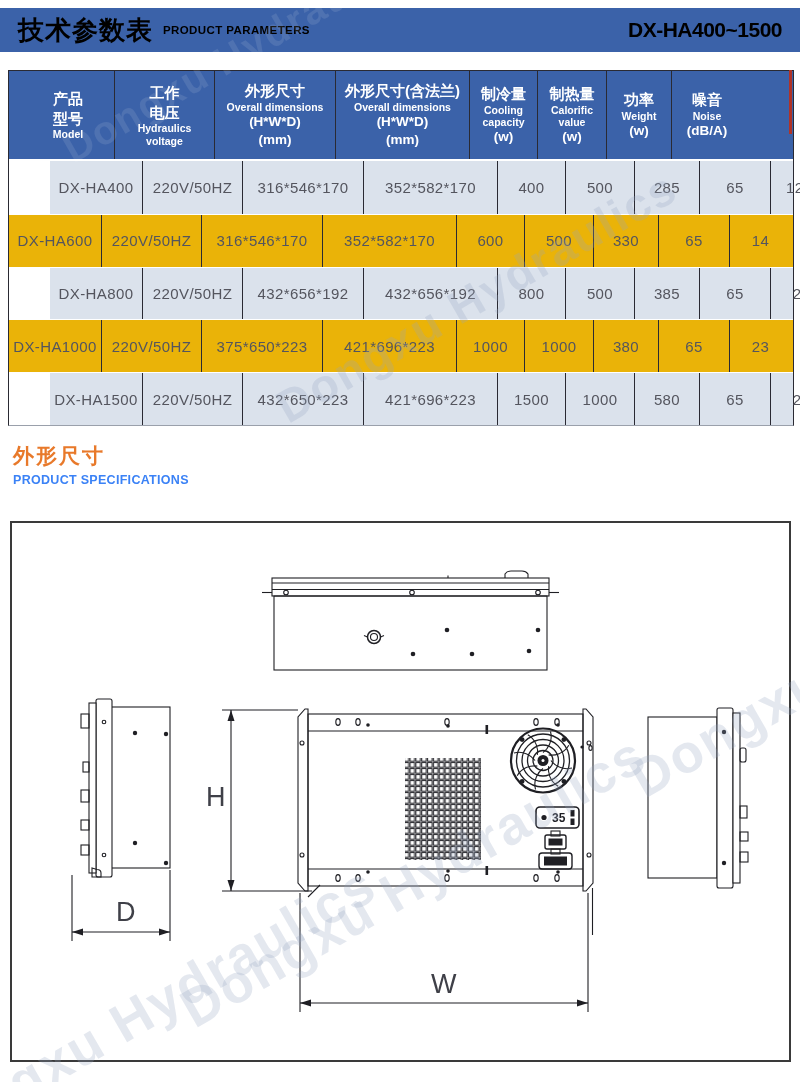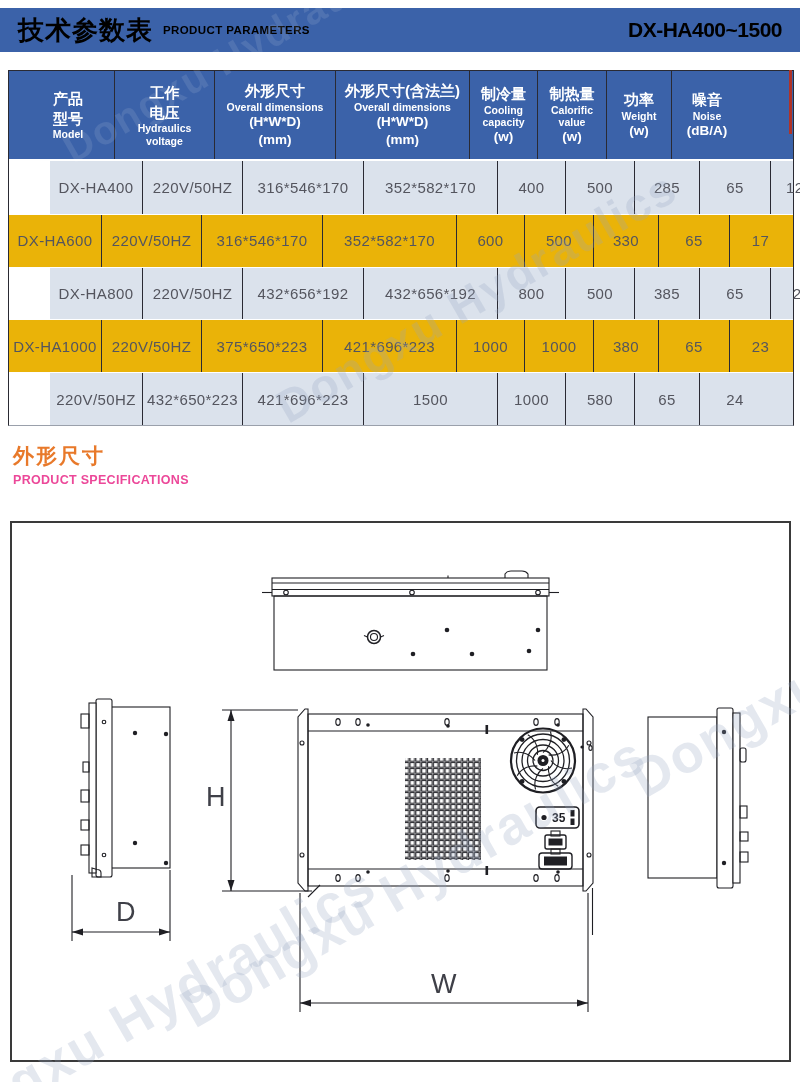--- a/index.html
+++ b/index.html
@@ -57,21 +57,21 @@
     display:flex;align-items:center;justify-content:center;
     font-size:15px;color:#54555e;letter-spacing:0.4px;
     border-left:1.5px solid #2a2a33;white-space:nowrap;
   }
   .td:first-child{border-left:none;}
   .red-mark{position:absolute;left:789px;top:70px;width:3px;height:64px;background:#b03328;z-index:3;}
 
   
   .sec{position:absolute;left:13px;top:442px;z-index:2;}
   .sec .cn{font-size:21px;font-weight:800;color:#e8792a;letter-spacing:2px;}
-  .sec .en{font-size:12.5px;font-weight:800;color:#ec4899;letter-spacing:0.3px;margin-top:3px;}
+  .sec .en{font-size:12.5px;font-weight:800;color:#3b82f6;letter-spacing:0.3px;margin-top:3px;}
 
   
   .draw-box{position:absolute;left:10px;top:521px;width:781px;height:541px;z-index:1;}
   svg text{font-family:"Liberation Sans","DejaVu Sans",sans-serif;}
 </style>
 </head>
 <body>
 
 <div class="wm w1">Dongxu Hydraulics</div>
 <div class="wm w2">Dongxu Hydraulics</div>
@@ -147,21 +147,21 @@
       </div>
       <div class="tr even">
         <div class="td">DX-HA600</div>
         <div class="td">220V/50HZ</div>
         <div class="td">316*546*170</div>
         <div class="td">352*582*170</div>
         <div class="td">600</div>
         <div class="td">500</div>
         <div class="td">330</div>
         <div class="td">65</div>
-        <div class="td">17</div>
+        <div class="td">14</div>
       </div>
       <div class="tr odd">
         <div class="td">DX-HA800</div>
         <div class="td">220V/50HZ</div>
         <div class="td">432*656*192</div>
         <div class="td">432*656*192</div>
         <div class="td">800</div>
         <div class="td">500</div>
         <div class="td">385</div>
         <div class="td">65</div>
@@ -172,20 +172,21 @@
         <div class="td">220V/50HZ</div>
         <div class="td">375*650*223</div>
         <div class="td">421*696*223</div>
         <div class="td">1000</div>
         <div class="td">1000</div>
         <div class="td">380</div>
         <div class="td">65</div>
         <div class="td">23</div>
       </div>
       <div class="tr odd">
+        <div class="td">DX-HA1500</div>
         <div class="td">220V/50HZ</div>
         <div class="td">432*650*223</div>
         <div class="td">421*696*223</div>
         <div class="td">1500</div>
         <div class="td">1000</div>
         <div class="td">580</div>
         <div class="td">65</div>
         <div class="td">24</div>
       </div>
     </div>

